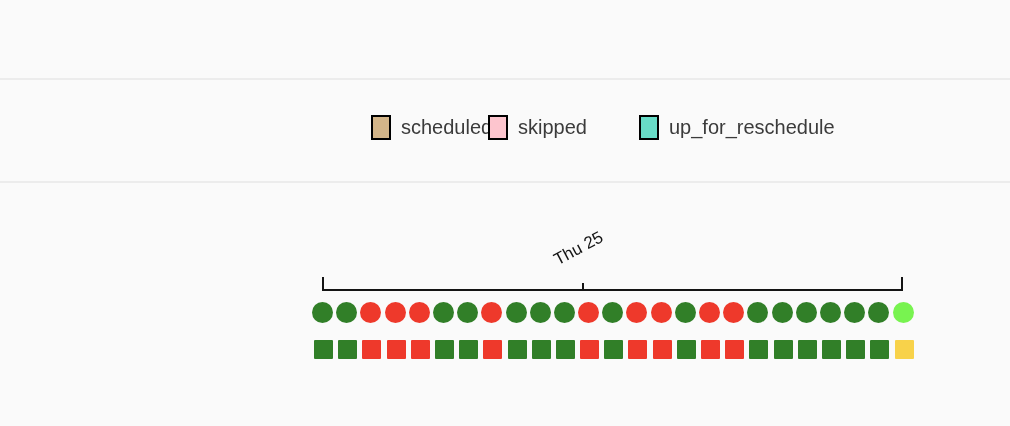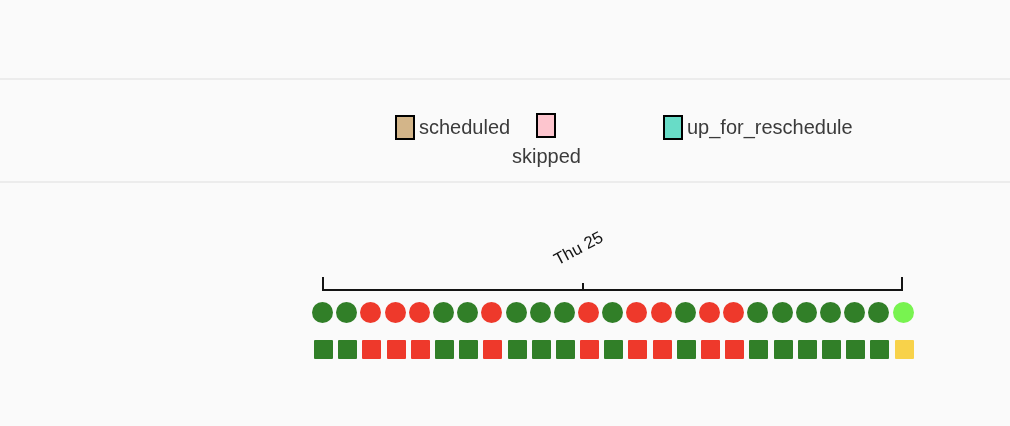--- a/index.html
+++ b/index.html
@@ -17,24 +17,24 @@
   #divider-top { top: 78px; }
   #divider-bottom { top: 181px; }
 
   
   #legend {
     position: absolute; left: 0; top: 113px; width: 1010px; height: 28px;
     white-space: nowrap;
   }
   .legend-item {
     position: absolute; top: 0;
-    display: flex; align-items: center; gap: 4px; margin-left: 24px;
+    display: flex; align-items: center; gap: 10px;
   }
   .legend-item:nth-child(1) { left: 371px; }
-  .legend-item:nth-child(2) { left: 488px; flex-direction: column; }
+  .legend-item:nth-child(2) { left: 488px; }
   .legend-item:nth-child(3) { left: 639px; }
   .legend-item:nth-child(4) { left: 839px; }
   .legend-swatch {
     width: 20px; height: 25px;
     border: 2.5px solid #000;
     box-sizing: border-box;
     flex: 0 0 auto;
   }
   .legend-label {
     font-size: 20px; color: #3b3b3b; line-height: 28px;

